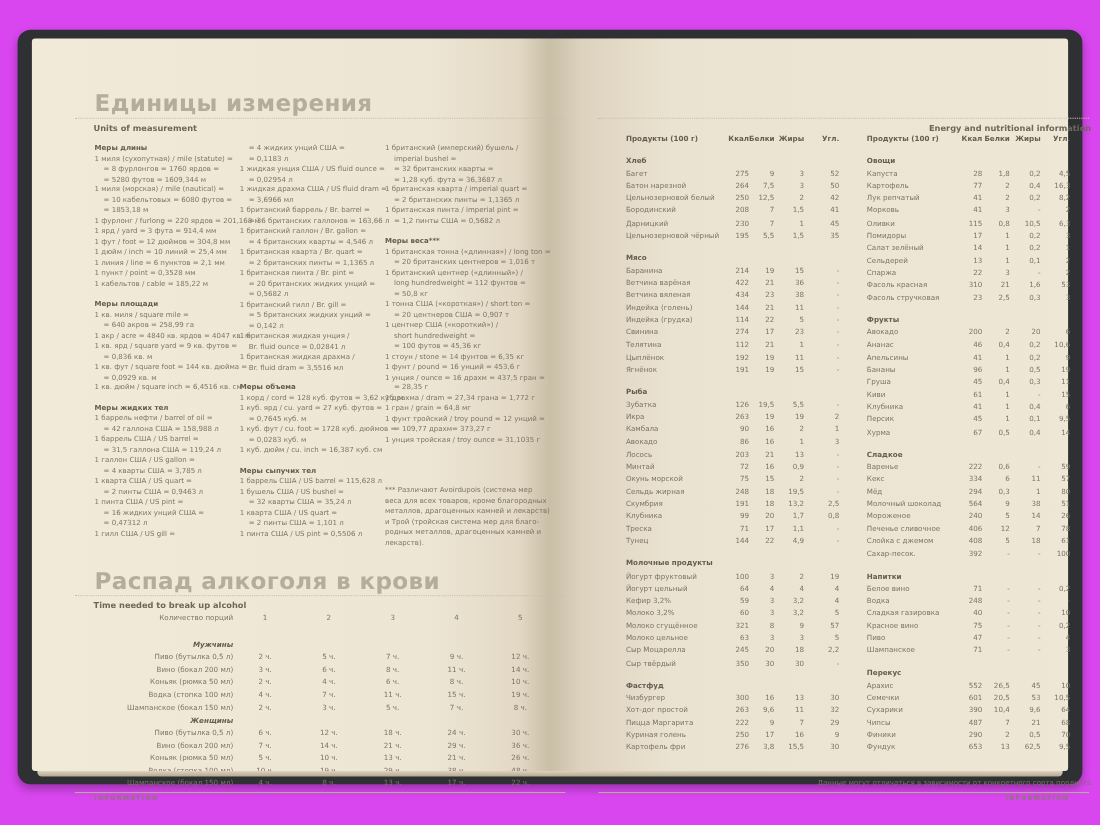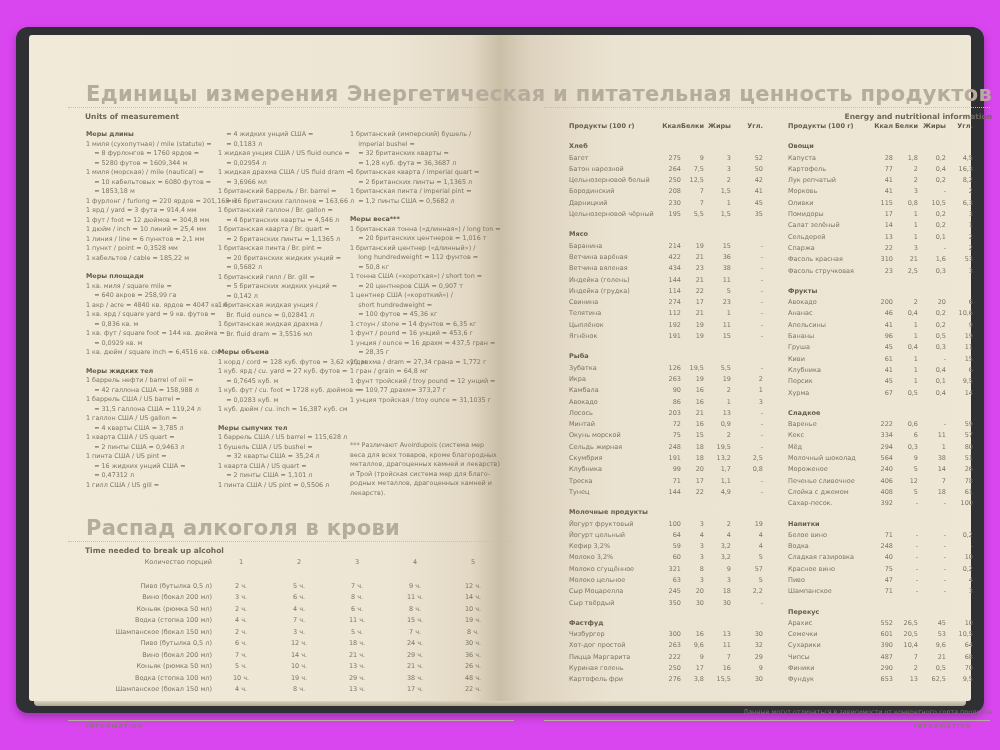--- a/index.html
+++ b/index.html
@@ -74,20 +74,23 @@
         <div class="alc" id="alcohol-table">
             <div class="arow ahdr">
               <div class="alabel">Количество порций</div>
               <div class="acell">1</div>
               <div class="acell">2</div>
               <div class="acell">3</div>
               <div class="acell">4</div>
               <div class="acell">5</div>
             </div>
             <div class="arow">
+              <div class="alabel agroup">Мужчины</div>
+            </div>
+            <div class="arow">
               <div class="alabel">Пиво (бутылка 0,5 л)</div>
               <div class="acell">2 ч.</div>
               <div class="acell">5 ч.</div>
               <div class="acell">7 ч.</div>
               <div class="acell">9 ч.</div>
               <div class="acell">12 ч.</div>
             </div>
             <div class="arow">
               <div class="alabel">Вино (бокал 200 мл)</div>
               <div class="acell">3 ч.</div>
@@ -114,20 +117,23 @@
             </div>
             <div class="arow">
               <div class="alabel">Шампанское (бокал 150 мл)</div>
               <div class="acell">2 ч.</div>
               <div class="acell">3 ч.</div>
               <div class="acell">5 ч.</div>
               <div class="acell">7 ч.</div>
               <div class="acell">8 ч.</div>
             </div>
             <div class="arow">
+              <div class="alabel agroup">Женщины</div>
+            </div>
+            <div class="arow">
               <div class="alabel">Пиво (бутылка 0,5 л)</div>
               <div class="acell">6 ч.</div>
               <div class="acell">12 ч.</div>
               <div class="acell">18 ч.</div>
               <div class="acell">24 ч.</div>
               <div class="acell">30 ч.</div>
             </div>
             <div class="arow">
               <div class="alabel">Вино (бокал 200 мл)</div>
               <div class="acell">7 ч.</div>
@@ -160,21 +166,20 @@
               <div class="acell">17 ч.</div>
               <div class="acell">22 ч.</div>
             </div>
           </div>
 
         <div class="pfooter-rule"></div>
         <div class="pfooter-label" style="left:28px">INFORMATION</div>
       </div>
 
       <div class="page" id="page-right">
-        <div class="big-title" style="right:8px;top:12px">Энергетическая и питательная ценность продуктов</div>
         <div class="rule" style="top:37px"></div>
         <div class="eng-sub" style="right:8px;top:42px">Energy and nutritional information</div>
 
         <div class="ftable" id="ftable-left">
             <div class="frow fhead">
               <div class="flabel">Продукты (100 г)</div>
               <div class="fnum">Ккал</div>
               <div class="fnum">Белки</div>
               <div class="fnum">Жиры</div>
               <div class="fnum">Угл.</div>

